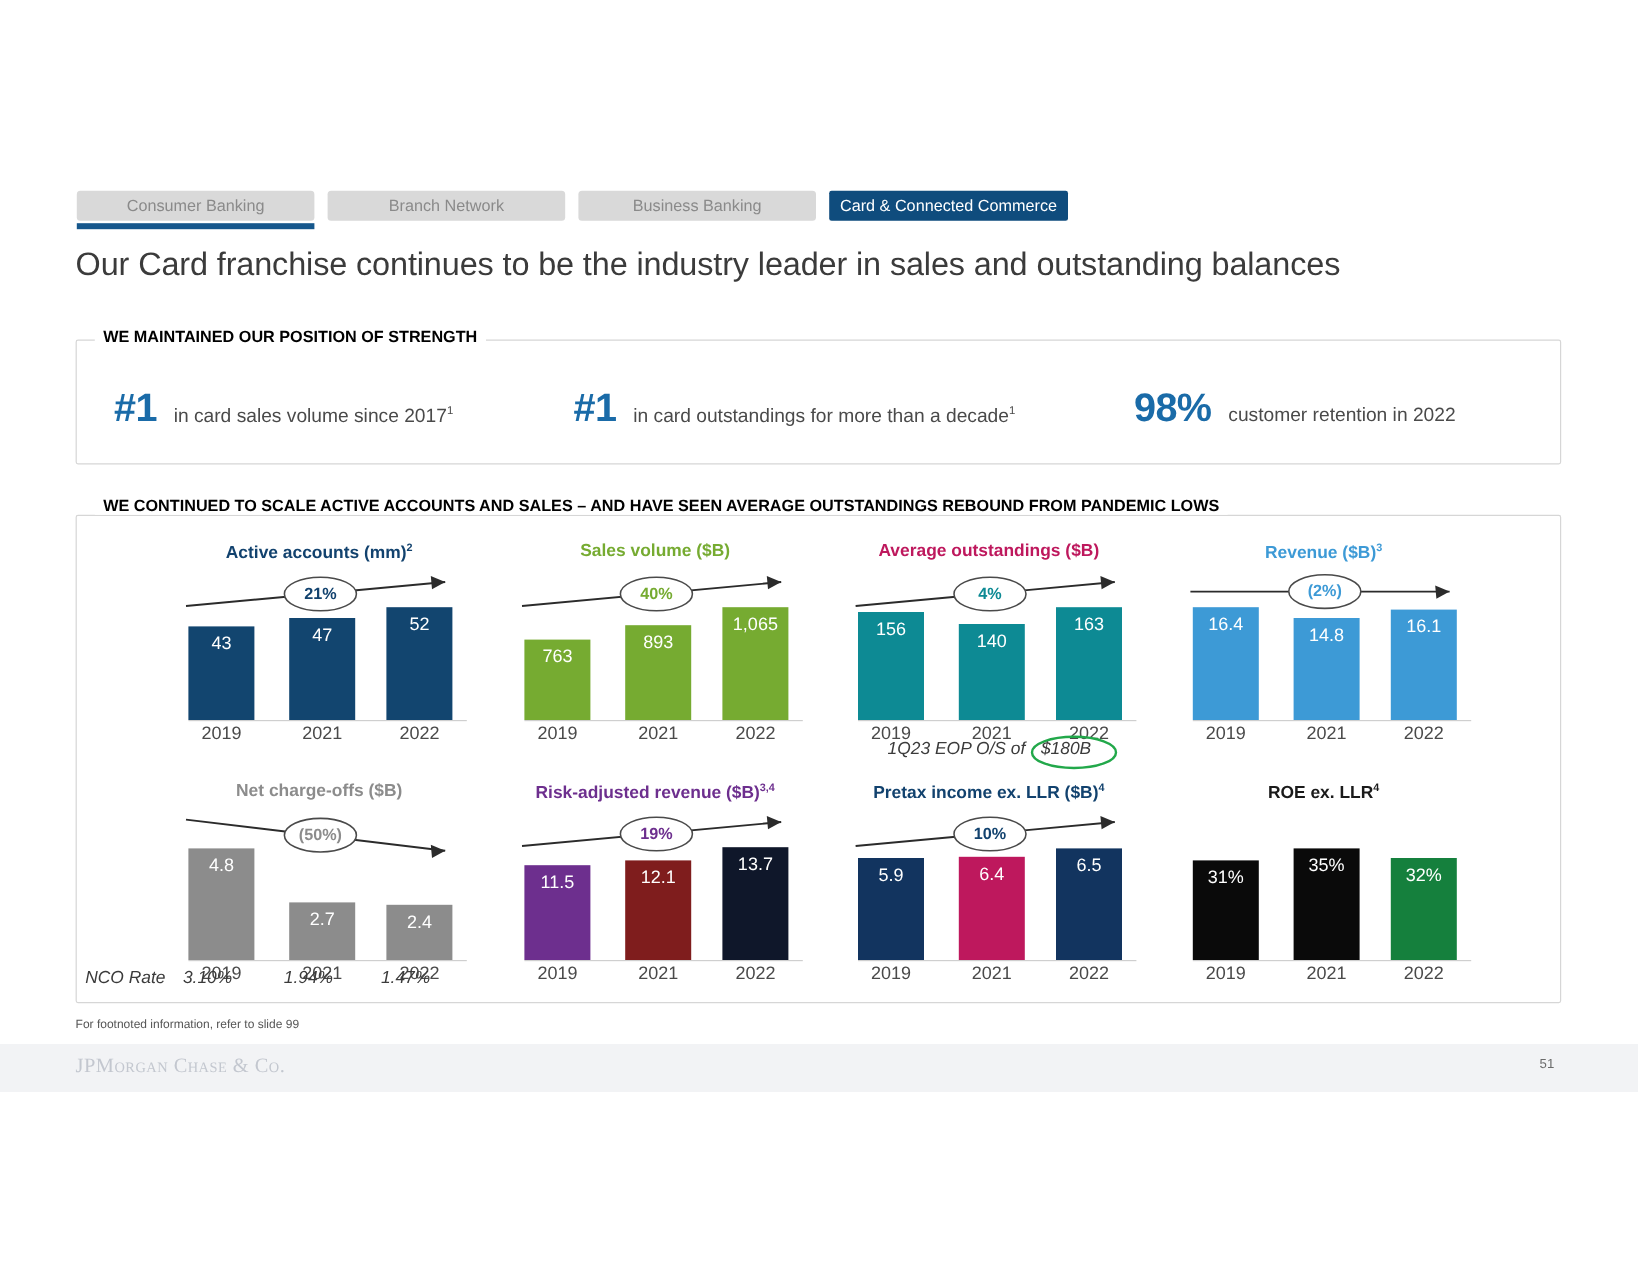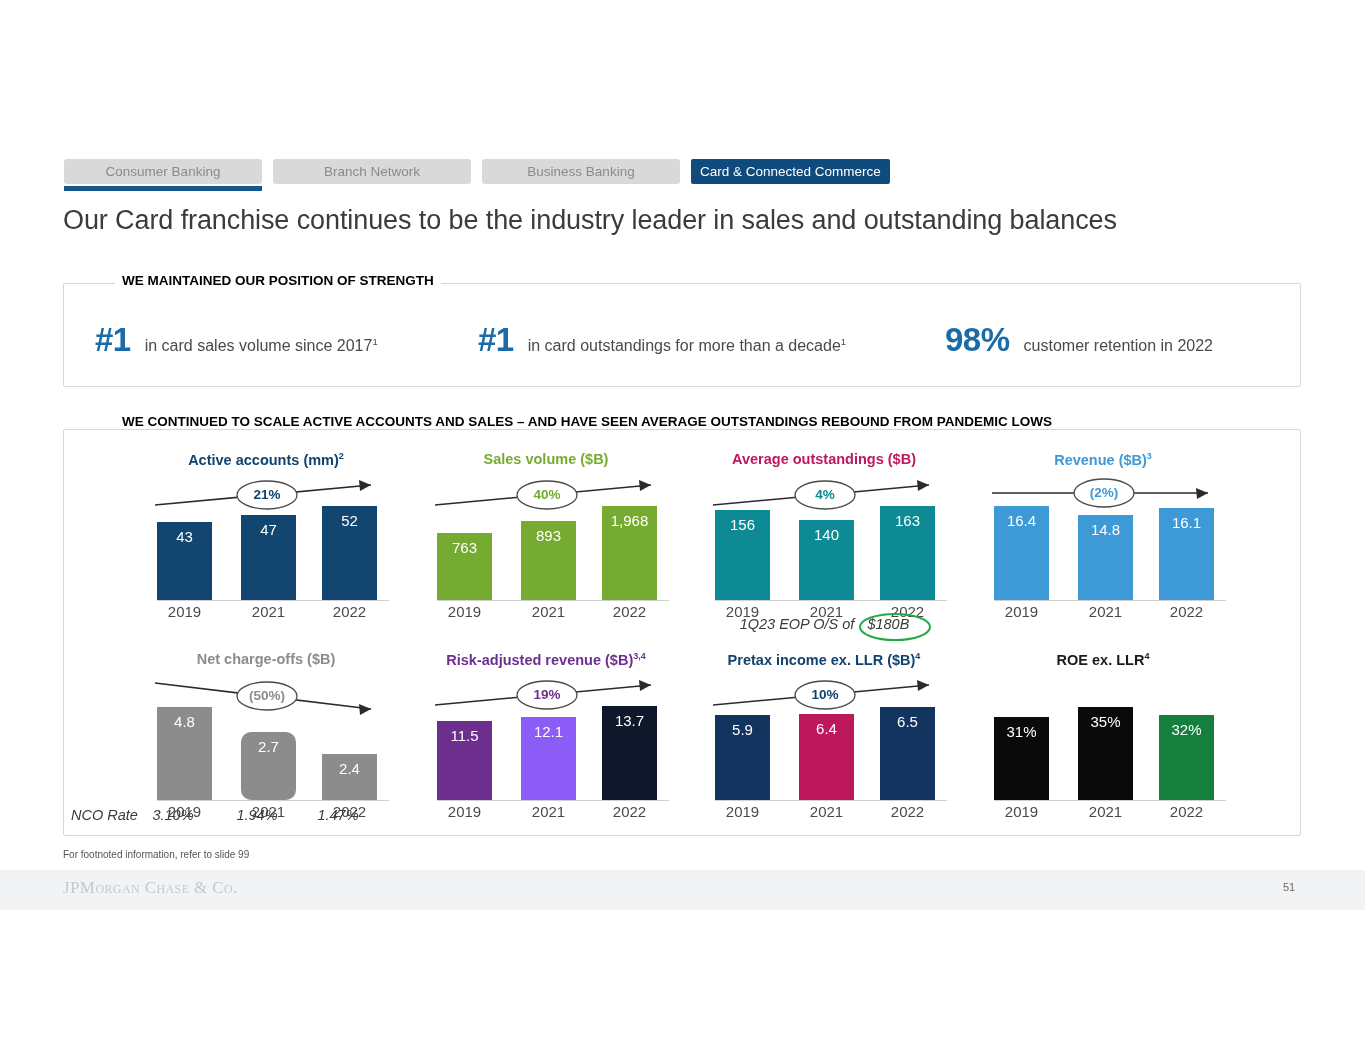--- a/index.html
+++ b/index.html
@@ -42,21 +42,21 @@
   
   .panel {
     position: absolute;
     border: 1px solid #d6d6d6;
     border-radius: 2px;
   }
   .panel-title {
     position: absolute;
     background: #ffffff;
     font-size: 13.5px; font-weight: bold; color: #000000;
-    padding: 0 7px; white-space: nowrap; margin-left: 36px;
+    padding: 0 7px; white-space: nowrap;
   }
   #panel-strength { left: 63px; top: 283px; width: 1238px; height: 104px; }
   #panel-strength-title { left: 79px; top: 273px; }
   #panel-scale { left: 63px; top: 429px; width: 1238px; height: 407px; }
   #panel-scale-title { left: 79px; top: 414px; }
 
   
   .stats { position: absolute; left: 63px; top: 283px; width: 1238px; height: 104px; }
   .stat { position: absolute; display: flex; align-items: baseline; gap: 14px; }
   .stat-big {
@@ -237,21 +237,21 @@
         </div>
         <div class="plot">
           <div class="axis"></div>
           <div class="bar" style="left: 14px; height: 67px; background: rgb(118, 171, 49);">
             <span class="blabel">763</span>
           </div>
           <div class="bar" style="left: 98px; height: 79px; background: rgb(118, 171, 49);">
             <span class="blabel">893</span>
           </div>
           <div class="bar" style="left: 179px; height: 94px; background: rgb(118, 171, 49);">
-            <span class="blabel">1,968</span>
+            <span class="blabel">1,065</span>
           </div>
         </div>
         <div class="xlabels">
           <div class="xlab" style="left: 14px;">2019</div>
           <div class="xlab" style="left: 98px;">2021</div>
           <div class="xlab" style="left: 179px;">2022</div>
         </div>
       </div>
     <div class="chart" id="chart-avgout">
         <div class="ctitle" style="color: #be185d;">Average outstandings ($B)</div>
@@ -317,21 +317,21 @@
             <polygon points="228,34 216,29 217,40" fill="#2b2b2b"></polygon>
             <ellipse cx="124" cy="21" rx="30" ry="14" fill="#ffffff" stroke="#4a4a4a" stroke-width="1.3"></ellipse>
           </svg>
           <div class="ellipse-lbl" style="color: rgb(140, 140, 140); top: 13px; left: 96px;">(50%)</div>
         </div>
         <div class="plot">
           <div class="axis"></div>
           <div class="bar" style="left: 14px; height: 93px; background: rgb(140, 140, 140);">
             <span class="blabel">4.8</span>
           </div>
-          <div class="bar" style="left: 98px; height: 68px; background: rgb(140, 140, 140); border-radius: 10px;">
+          <div class="bar" style="left: 98px; height: 48px; background: rgb(140, 140, 140);">
             <span class="blabel">2.7</span>
           </div>
           <div class="bar" style="left: 179px; height: 46px; background: rgb(140, 140, 140);">
             <span class="blabel">2.4</span>
           </div>
         </div>
         <div class="xlabels">
           <div class="xlab" style="left: 14px;">2019</div>
           <div class="xlab" style="left: 98px;">2021</div>
           <div class="xlab" style="left: 179px;">2022</div>
@@ -345,21 +345,21 @@
             <polygon points="228,10 216,5 217,16" fill="#2b2b2b"></polygon>
             <ellipse cx="124" cy="20" rx="30" ry="14" fill="#ffffff" stroke="#4a4a4a" stroke-width="1.3"></ellipse>
           </svg>
           <div class="ellipse-lbl" style="color: rgb(109, 47, 142); top: 12px; left: 96px;">19%</div>
         </div>
         <div class="plot">
           <div class="axis"></div>
           <div class="bar" style="left: 14px; height: 79px; background: rgb(109, 47, 142);">
             <span class="blabel">11.5</span>
           </div>
-          <div class="bar" style="left: 98px; height: 83px; background: #8b5cf6;">
+          <div class="bar" style="left: 98px; height: 83px; background: #7f1d1d;">
             <span class="blabel">12.1</span>
           </div>
           <div class="bar" style="left: 179px; height: 94px; background: #0f172a;">
             <span class="blabel">13.7</span>
           </div>
         </div>
         <div class="xlabels">
           <div class="xlab" style="left: 14px;">2019</div>
           <div class="xlab" style="left: 98px;">2021</div>
           <div class="xlab" style="left: 179px;">2022</div>

